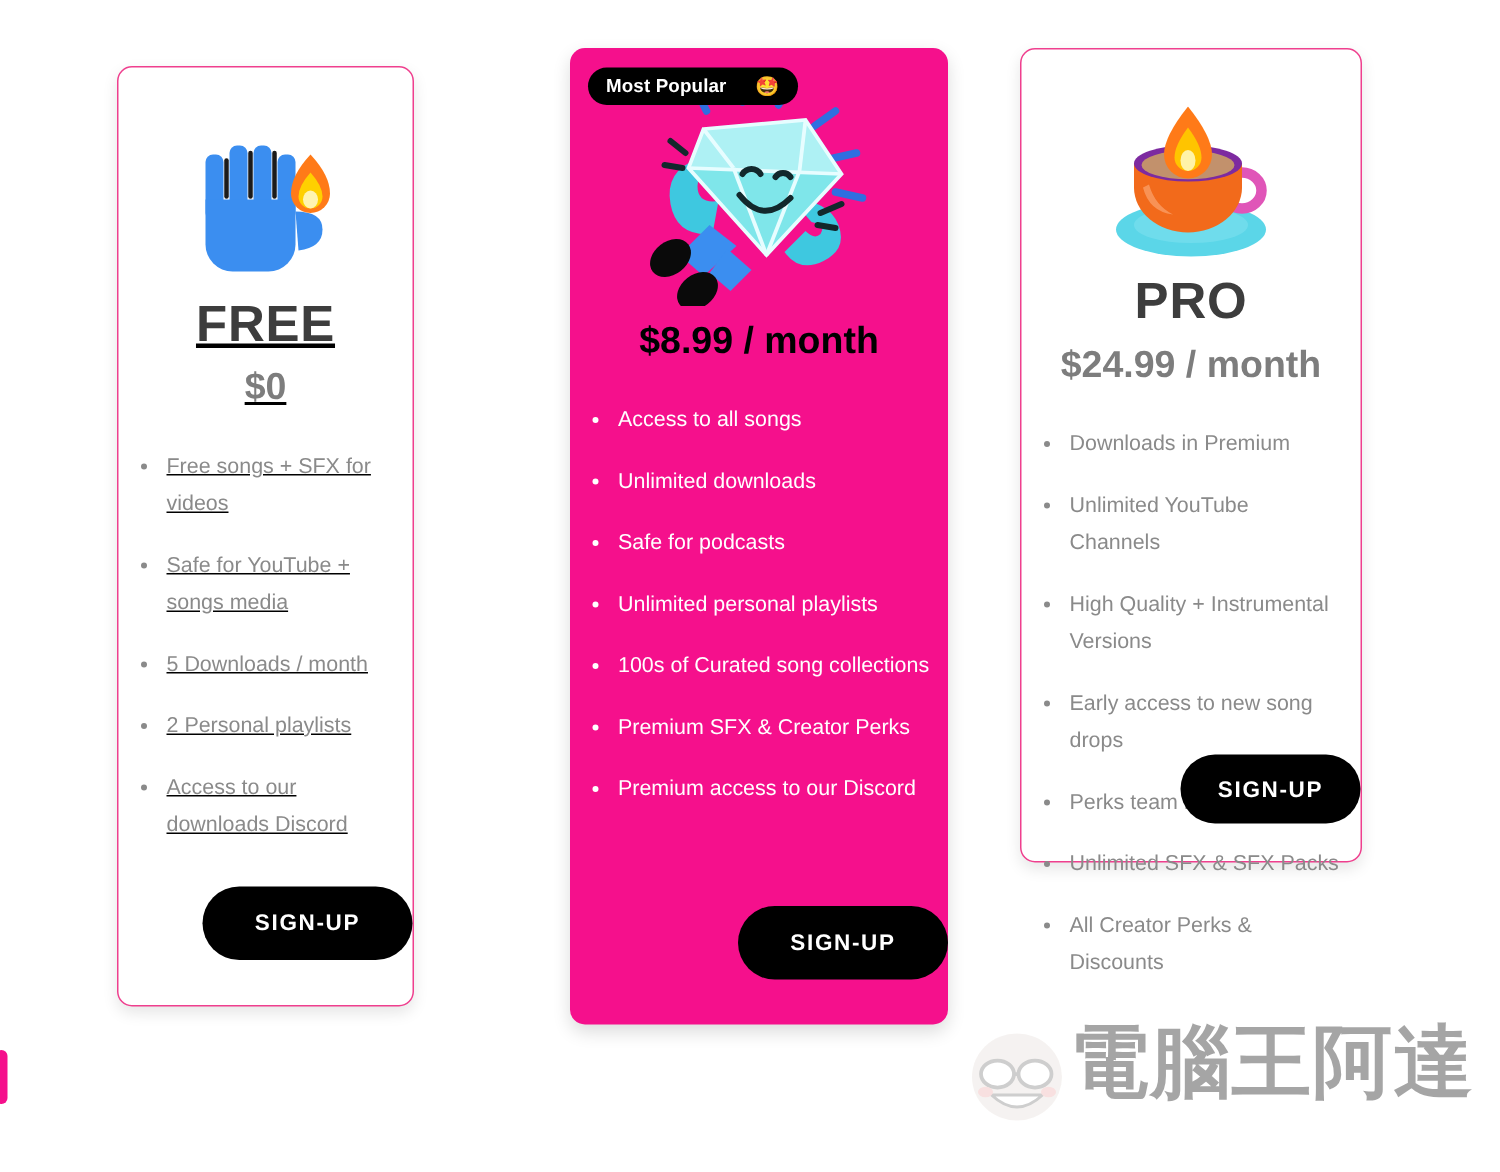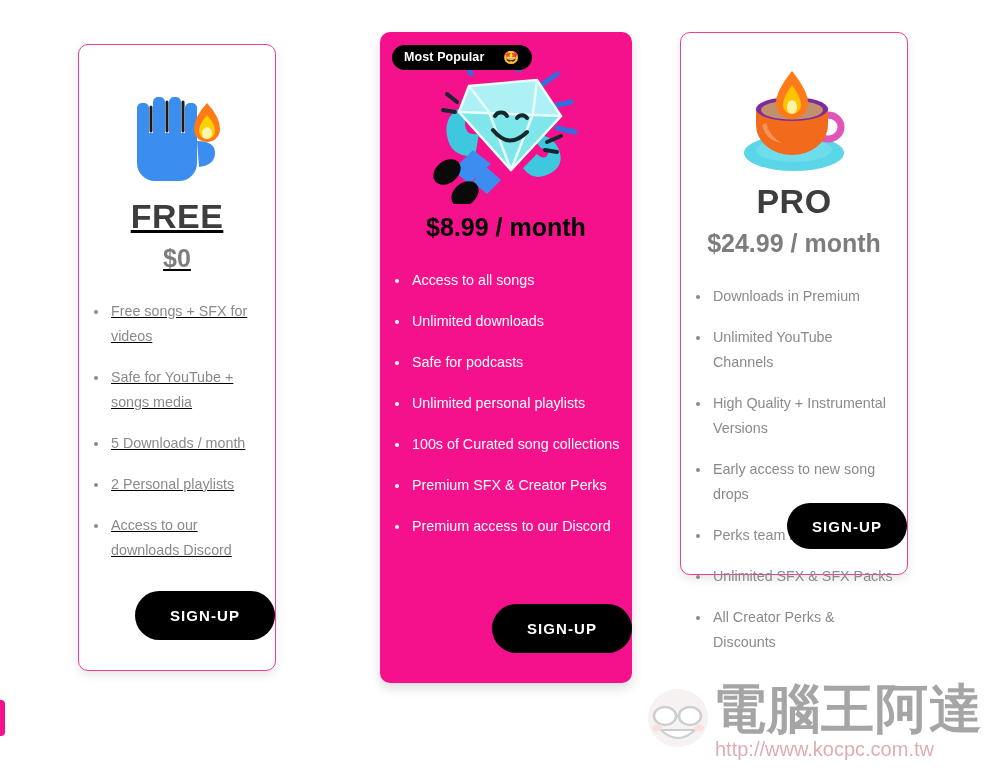--- a/index.html
+++ b/index.html
@@ -382,14 +382,13 @@
   <svg class="wm-face" viewBox="0 0 66 66" xmlns="http://www.w3.org/2000/svg">
     <ellipse cx="33" cy="34" rx="30" ry="29" fill="#e9e2de"></ellipse>
     <ellipse cx="20" cy="32" rx="11" ry="9" fill="#ffffff" stroke="#8b8b8b" stroke-width="2.5"></ellipse>
     <ellipse cx="45" cy="32" rx="11" ry="9" fill="#ffffff" stroke="#8b8b8b" stroke-width="2.5"></ellipse>
     <line x1="31" y1="32" x2="34" y2="32" stroke="#8b8b8b" stroke-width="2.5"></line>
     <path d="M16 46 q17 16 34 0 z" fill="#ffffff" stroke="#8b8b8b" stroke-width="2"></path>
     <ellipse cx="12" cy="44" rx="5" ry="3.5" fill="#f0b6b6"></ellipse>
     <ellipse cx="54" cy="44" rx="5" ry="3.5" fill="#f0b6b6"></ellipse>
   </svg>
   <div class="wm-chars">電腦王阿達</div>
-  <div class="wm-url">http://www.kocpc.com.tw</div>
 </div>
 
 </body></html>

